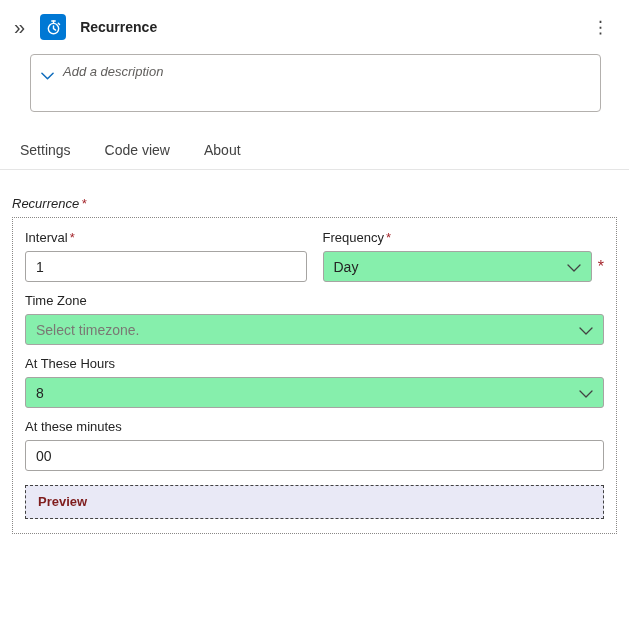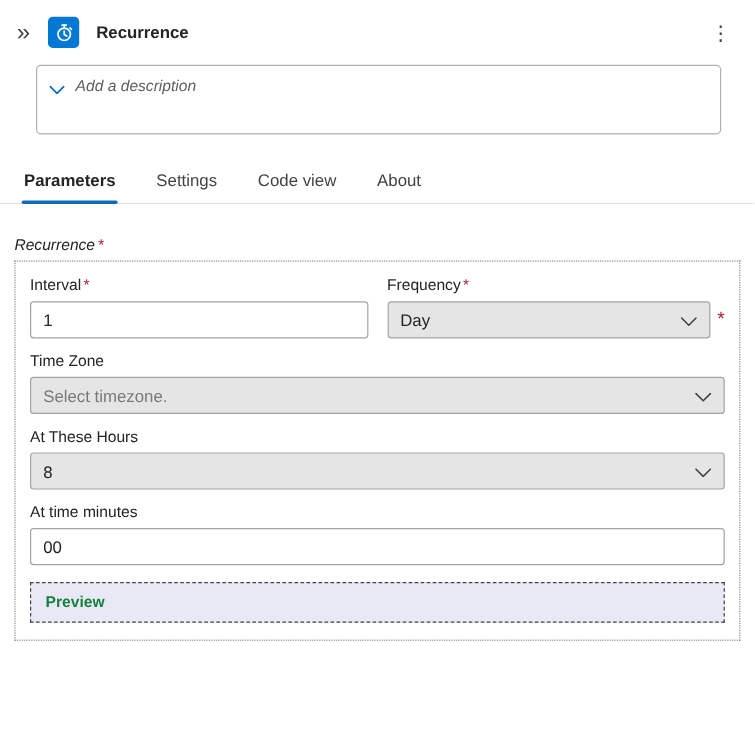--- a/index.html
+++ b/index.html
@@ -82,36 +82,36 @@
     border: 1px solid #a6a4a2; border-radius: 3px;
     font-family: "Liberation Sans", sans-serif;
     font-size: 14px; color: #242424;
     padding: 0 10px; background: #fff; outline: none;
   }
   .text-input::placeholder { color: var(--placeholder, #8a8886); opacity: 1; }
 
   .dropdown {
     width: 100%; height: 31px;
     border: 1px solid #a6a4a2; border-radius: 3px;
-    background: #e5e5e5; cursor: pointer;
+    background: #86efac; cursor: pointer;
     display: flex; align-items: center; justify-content: space-between;
     padding: 0 10px; font-size: 14px;
   }
   .dropdown .value { color: #242424; }
   .dropdown .value.is-placeholder { color: var(--placeholder, #8a8886); }
   .chevron { flex: none; margin-left: 8px; }
 
   
   .preview {
     margin-top: 14px;
     background: var(--preview-bg, #e9e9f6);
     border: 1px dashed #424242;
     padding: 8px 12px 9px;
   }
-  .preview-title { font-size: 13px; font-weight: 700; color: #15803d; }
+  .preview-title { font-size: 13px; font-weight: 700; color: #7f1d1d; }
   .preview-text { font-size: 13px; color: #242424; margin-top: 3px; }
 </style>
 </head>
 <body>
 
 <div class="header">
   <span class="collapse-btn">»</span>
   <span class="app-icon">
     <svg width="17" height="17" viewBox="0 0 24 24" fill="none" stroke="#ffffff" stroke-width="2" stroke-linecap="round" stroke-linejoin="round">
       <circle cx="12" cy="13.5" r="7.3"></circle>
@@ -128,21 +128,20 @@
 <div class="desc-box">
   <span class="desc-chevron">
     <svg width="13" height="8" viewBox="0 0 14 8" fill="none" stroke="#0f6cbd" stroke-width="1.6" stroke-linecap="round" stroke-linejoin="round">
       <path d="M1 1 L7 7 L13 1"></path>
     </svg>
   </span>
   <span class="desc-placeholder">Add a description</span>
 </div>
 
 <div class="tabs">
-  <span class="tab active">Parameters</span>
   <span class="tab">Settings</span>
   <span class="tab">Code view</span>
   <span class="tab">About</span>
 </div>
 
 <div class="group-label">
   <span>Recurrence</span><span class="req">*</span>
 </div>
 
 <div class="group">
@@ -193,21 +192,21 @@
       <span class="value">8</span>
       <span class="chevron">
         <svg width="14" height="8" viewBox="0 0 14 8" fill="none" stroke="#424242" stroke-width="1.3" stroke-linecap="round" stroke-linejoin="round">
           <path d="M1 1 L7 7 L13 1"></path>
         </svg>
       </span>
     </div>
   </div>
 
   <div class="field">
-    <span class="field-label">At time minutes</span>
+    <span class="field-label">At these minutes</span>
     <input class="text-input" type="text" value="00" style="">
   </div>
 
   <div class="preview">
     <div class="preview-title">Preview</div>
   </div>
 
 </div>
 
 </body></html>

